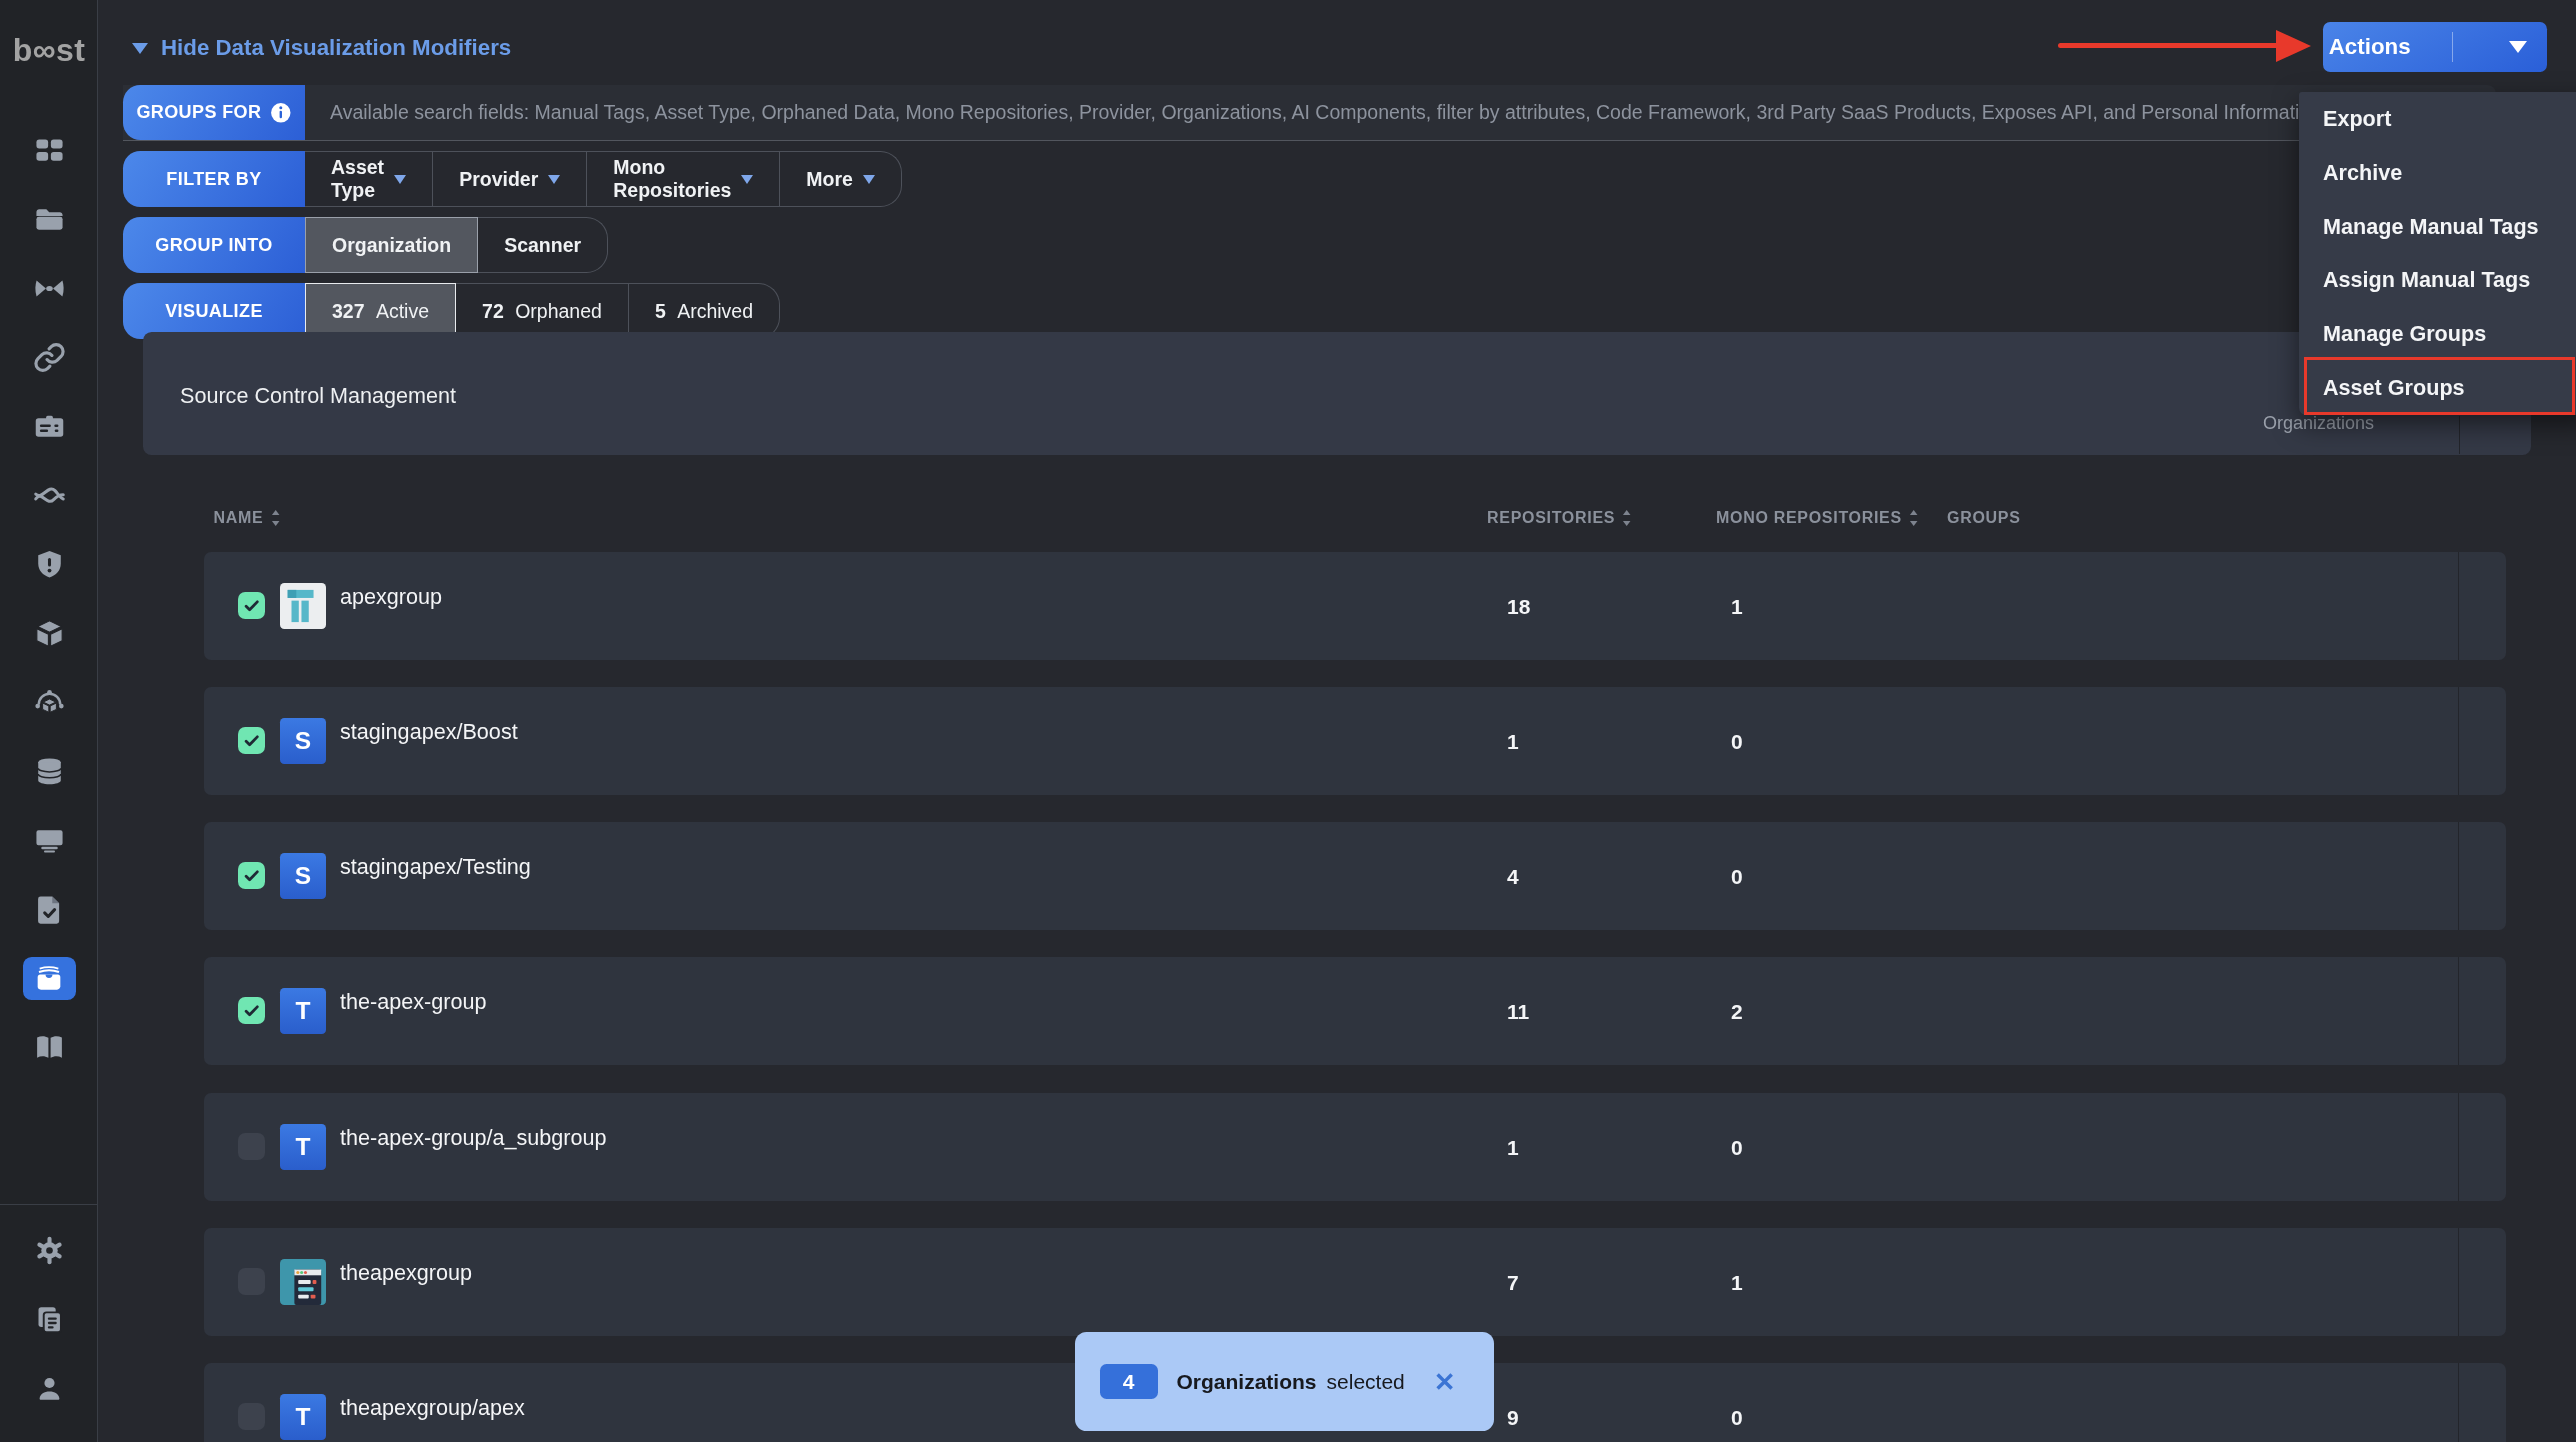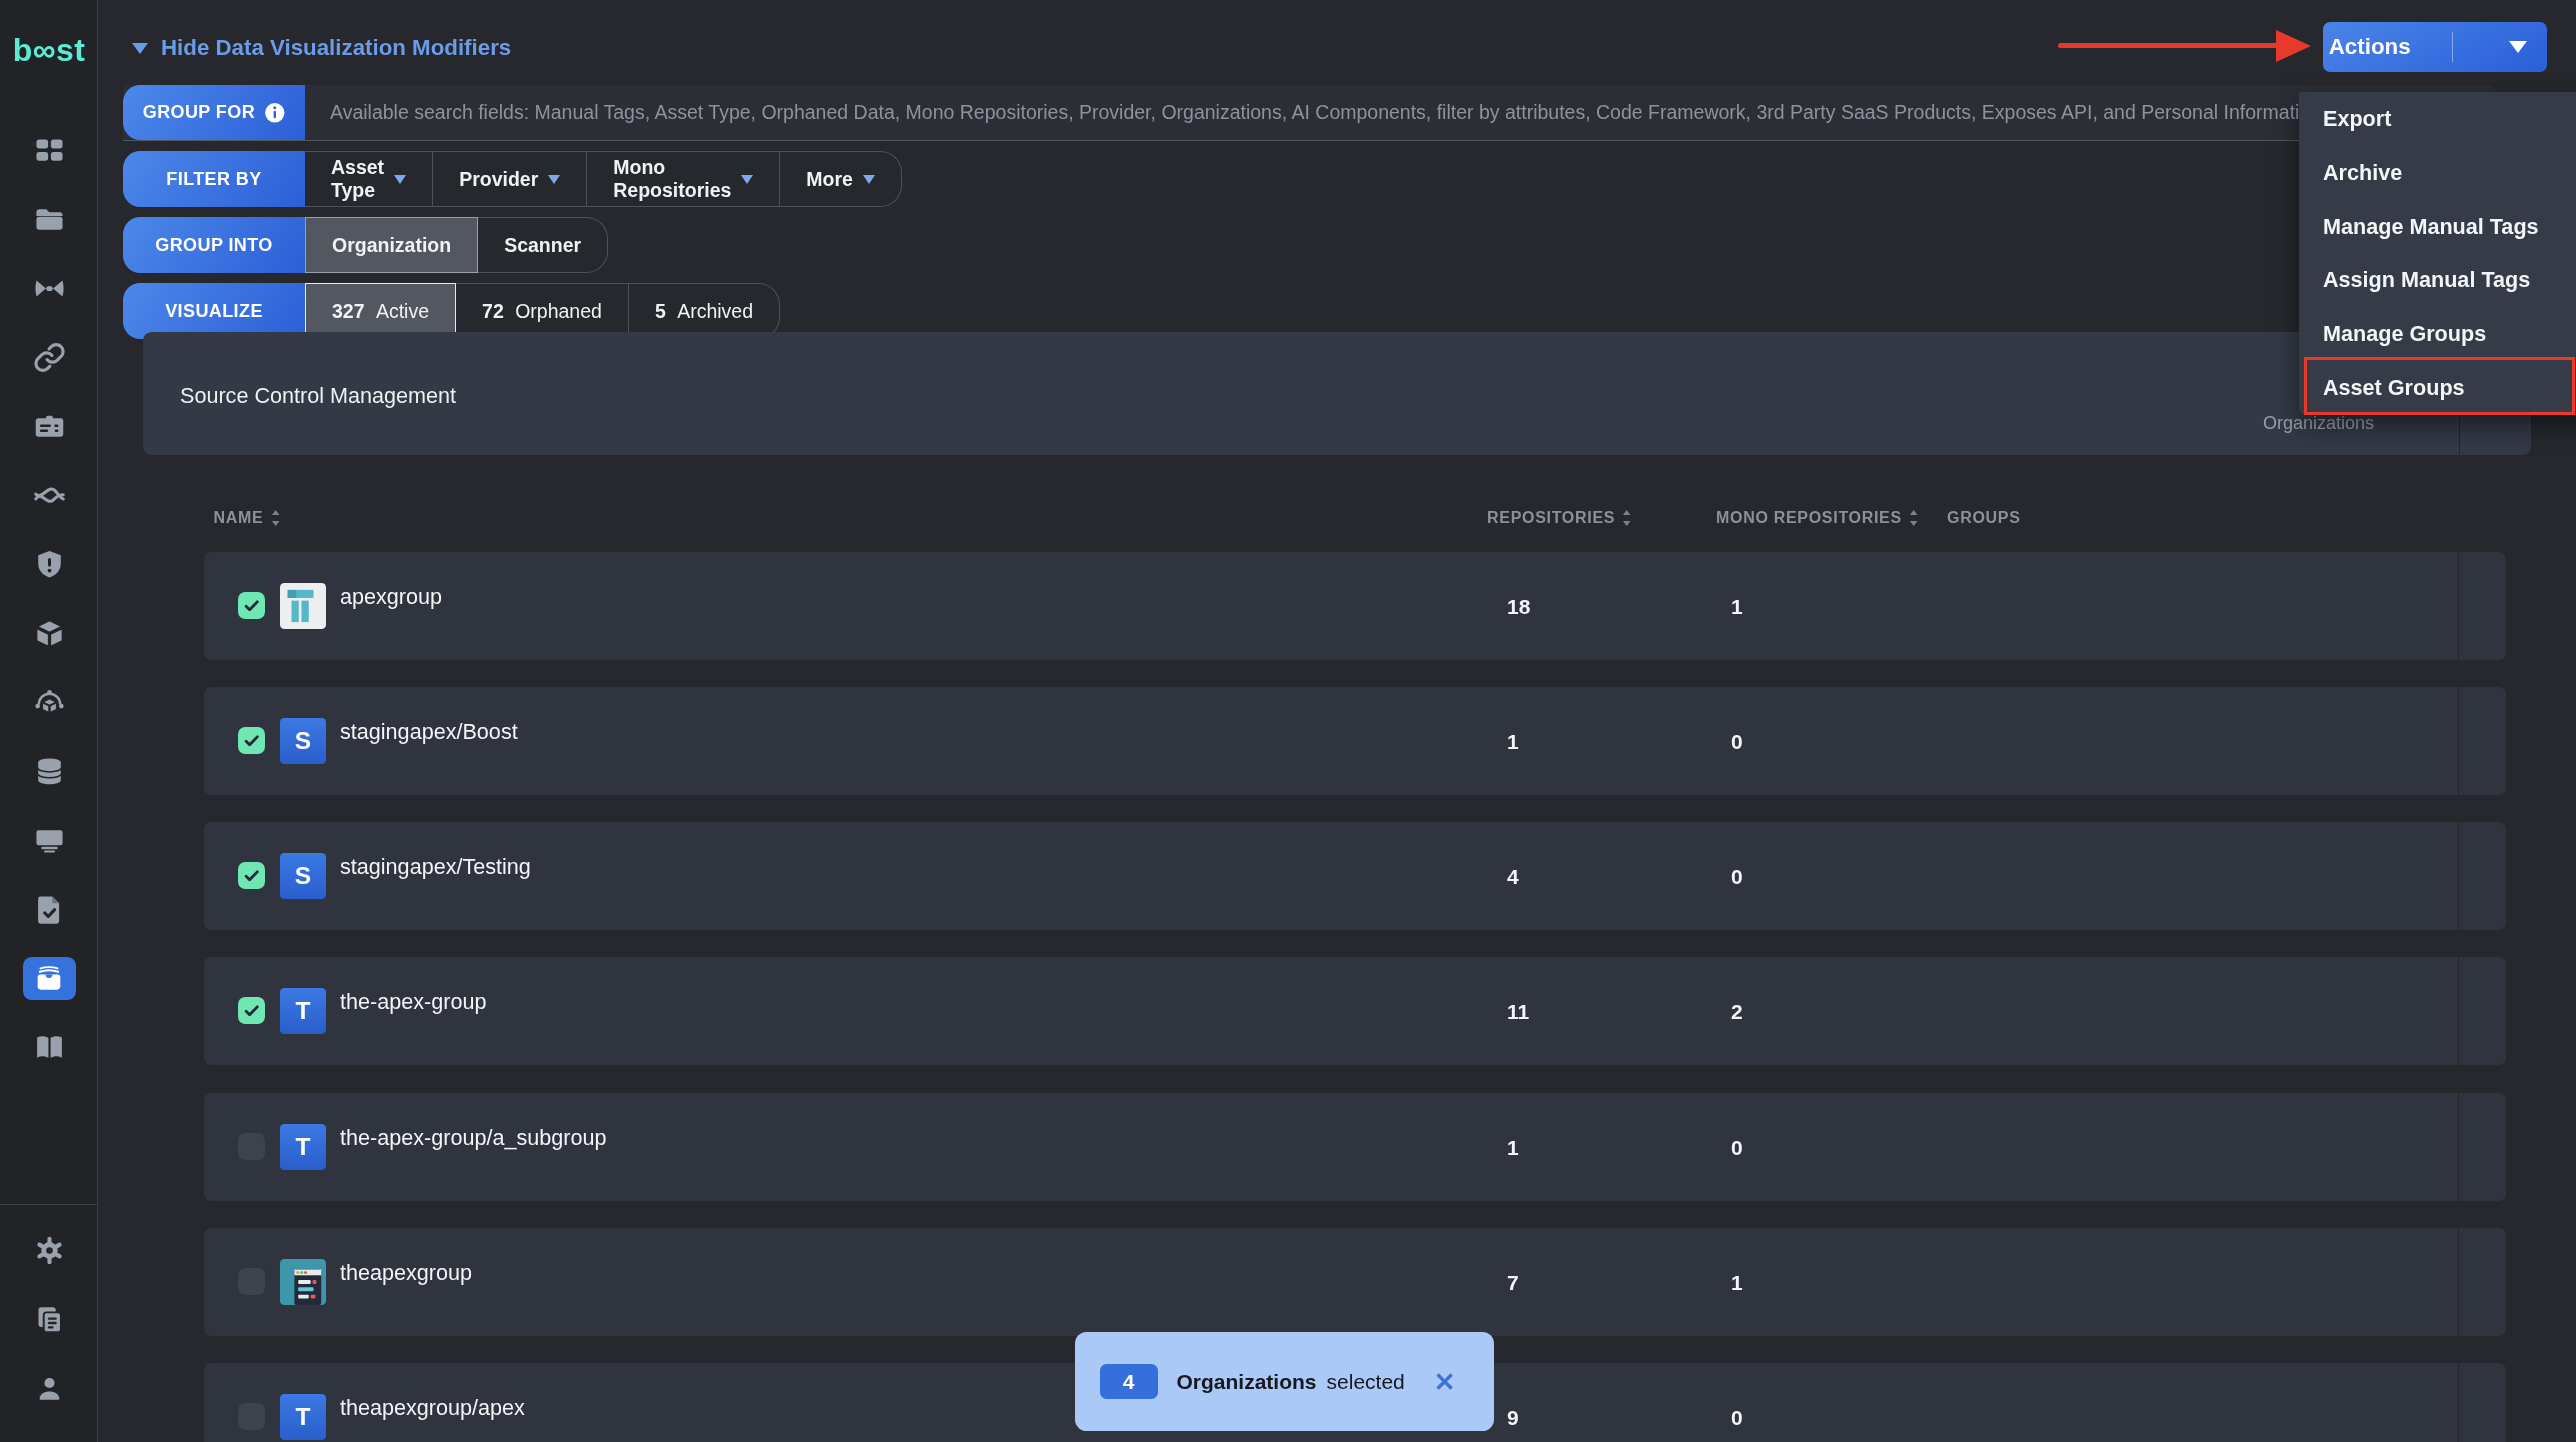--- a/index.html
+++ b/index.html
@@ -3,21 +3,21 @@
 <meta charset="utf-8">
 <style>
   html,body{margin:0;padding:0;background:#17181c;}
   #screen{position:relative;width:2576px;height:1442px;background:#26282e;overflow:hidden;
           font-family:"Liberation Sans",sans-serif;color:#eef0f3;}
   *,*::before,*::after{box-sizing:border-box;}
 
   
   .sidebar{position:absolute;left:0;top:0;width:98px;height:100%;background:#212327;border-right:0.7px solid #3a3e46;}
   .logo{position:absolute;top:32px;left:0;width:98px;text-align:center;font-size:32px;font-weight:600;
-        color:#5eead4;letter-spacing:0.4px;}
+        color:#a3a3a3;letter-spacing:0.4px;}
   .nav{position:absolute;top:134px;left:0;width:98px;display:flex;flex-direction:column;align-items:center;gap:36px;}
   .nav-bottom{position:absolute;top:1234px;left:0;width:98px;display:flex;flex-direction:column;align-items:center;gap:36px;}
   .nav-item{width:33px;height:33px;display:flex;align-items:center;justify-content:center;}
   .nav-item .icon{width:33px;height:33px;display:block;}
   .nav-item svg{width:100%;height:100%;display:block;}
   .nav-item.active{width:53px;height:43px;background:#3572de;border-radius:8.6px;margin:-5px 0;}
   .nav-item.active .icon{width:32px;height:32px;}
   .sidebar-divider{position:absolute;top:1204px;left:0;width:98px;border-top:0.7px solid #3a3e46;}
 
   
@@ -306,21 +306,21 @@
   <div class="actions-btn">
     <span class="actions-label-part">Actions</span>
     <span class="actions-divider"></span>
     <span class="actions-caret-part">
       <span class="actions-caret"></span>
     </span>
   </div>
 
   <div class="mod-row row-search">
     <div class="pill">
-      <span>GROUP FOR</span>
+      <span>GROUPS FOR</span>
       <span class="info-icon">
         <svg viewBox="0 0 20 20">
             <circle cx="10" cy="10" r="9" fill="#fff"></circle>
             <rect x="8.9" y="8" width="2.2" height="7" rx="1.1" fill="#2a62d8"></rect>
             <circle cx="10" cy="5.4" r="1.4" fill="#2a62d8"></circle>
           </svg>
       </span>
     </div>
     <div class="search-hint">Available search fields: Manual Tags, Asset Type, Orphaned Data, Mono Repositories, Provider, Organizations, AI Components, filter by attributes, Code Framework, 3rd Party SaaS Products, Exposes API, and Personal Information</div>
   </div>

